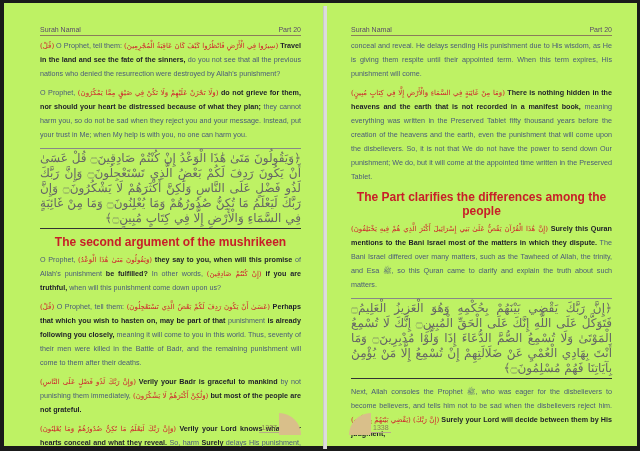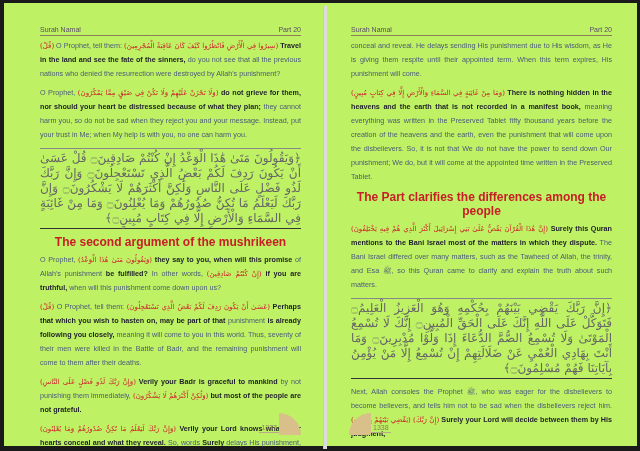--- a/index.html
+++ b/index.html
@@ -89,21 +89,21 @@
       <div>
           <p class="para"><span class="ar">(قُلْ)</span><span> O Prophet, tell them: </span><span class="ar">(سِيرُوا فِي الْأَرْضِ فَانْظُرُوا كَيْفَ كَانَ عَاقِبَةُ الْمُجْرِمِينَ)</span><span class="b"> Travel in the land and see the fate of the sinners,</span><span> do you not see that all the previous nations who denied the resurrection were destroyed by Allah's punishment?</span></p>
           <p class="para"><span>O Prophet, </span><span class="ar">(وَلَا تَحْزَنْ عَلَيْهِمْ وَلَا تَكُنْ فِي ضَيْقٍ مِمَّا يَمْكُرُونَ)</span><span class="b"> do not grieve for them, nor should your heart be distressed because of what they plan;</span><span> they cannot harm you, so do not be sad when they reject you and your message. Instead, put your trust in Me; when My help is with you, no one can harm you.</span></p>
         </div>
       <div class="verse-box">﴿وَيَقُولُونَ مَتَىٰ هَٰذَا الْوَعْدُ إِنْ كُنْتُمْ صَادِقِينَ۝ قُلْ عَسَىٰ أَنْ يَكُونَ رَدِفَ لَكُمْ بَعْضُ الَّذِي تَسْتَعْجِلُونَ۝ وَإِنَّ رَبَّكَ لَذُو فَضْلٍ عَلَى النَّاسِ وَلَٰكِنَّ أَكْثَرَهُمْ لَا يَشْكُرُونَ۝ وَإِنَّ رَبَّكَ لَيَعْلَمُ مَا تُكِنُّ صُدُورُهُمْ وَمَا يُعْلِنُونَ۝ وَمَا مِنْ غَائِبَةٍ فِي السَّمَاءِ وَالْأَرْضِ إِلَّا فِي كِتَابٍ مُبِينٍ۝﴾</div>
       <div class="section-title">The second argument of the mushrikeen</div>
       <div>
           <p class="para"><span>O Prophet, </span><span class="ar">(وَيَقُولُونَ مَتَىٰ هَٰذَا الْوَعْدُ)</span><span class="b"> they say to you, when will this promise</span><span> of Allah's punishment </span><span class="b">be fulfilled?</span><span> In other words, </span><span class="ar">(إِنْ كُنْتُمْ صَادِقِينَ)</span><span class="b"> if you are truthful,</span><span> when will this punishment come down upon us?</span></p>
           <p class="para"><span class="ar">(قُلْ)</span><span> O Prophet, tell them: </span><span class="ar">(عَسَىٰ أَنْ يَكُونَ رَدِفَ لَكُمْ بَعْضُ الَّذِي تَسْتَعْجِلُونَ)</span><span class="b"> Perhaps that which you wish to hasten on, may be part of that</span><span> punishment </span><span class="b">is already following you closely,</span><span> meaning it will come to you in this world. Thus, seventy of their men were killed in the Battle of Badr, and the remaining punishment will come to them after their deaths.</span></p>
           <p class="para"><span class="ar">(وَإِنَّ رَبَّكَ لَذُو فَضْلٍ عَلَى النَّاسِ)</span><span class="b"> Verily your Badr is graceful to mankind</span><span> by not punishing them immediately, </span><span class="ar">(وَلَٰكِنَّ أَكْثَرَهُمْ لَا يَشْكُرُونَ)</span><span class="b"> but most of the people are not grateful.</span></p>
-          <p class="para"><span class="ar">(وَإِنَّ رَبَّكَ لَيَعْلَمُ مَا تُكِنُّ صُدُورُهُمْ وَمَا يُعْلِنُونَ)</span><span class="b"> Verily your Lord knows what their hearts conceal and what they reveal.</span><span> So, words </span><span class="b">Surely</span><span> delays His punishment, it is not because He does not know their inner and outer states; rather, He knows all they</span></p>
+          <p class="para"><span class="ar">(وَإِنَّ رَبَّكَ لَيَعْلَمُ مَا تُكِنُّ صُدُورُهُمْ وَمَا يُعْلِنُونَ)</span><span class="b"> Verily your Lord knows what their hearts conceal and what they reveal.</span><span> So, harm </span><span class="b">Surely</span><span> delays His punishment, it is not because He does not know their inner and outer states; rather, He knows all they</span></p>
         </div>
     </div>
     <div class="page-num">
       <span class="num-text">1337</span>
       <span class="quarter"></span>
     </div>
   </div>
 
   <div class="page right">
     <div class="content">

